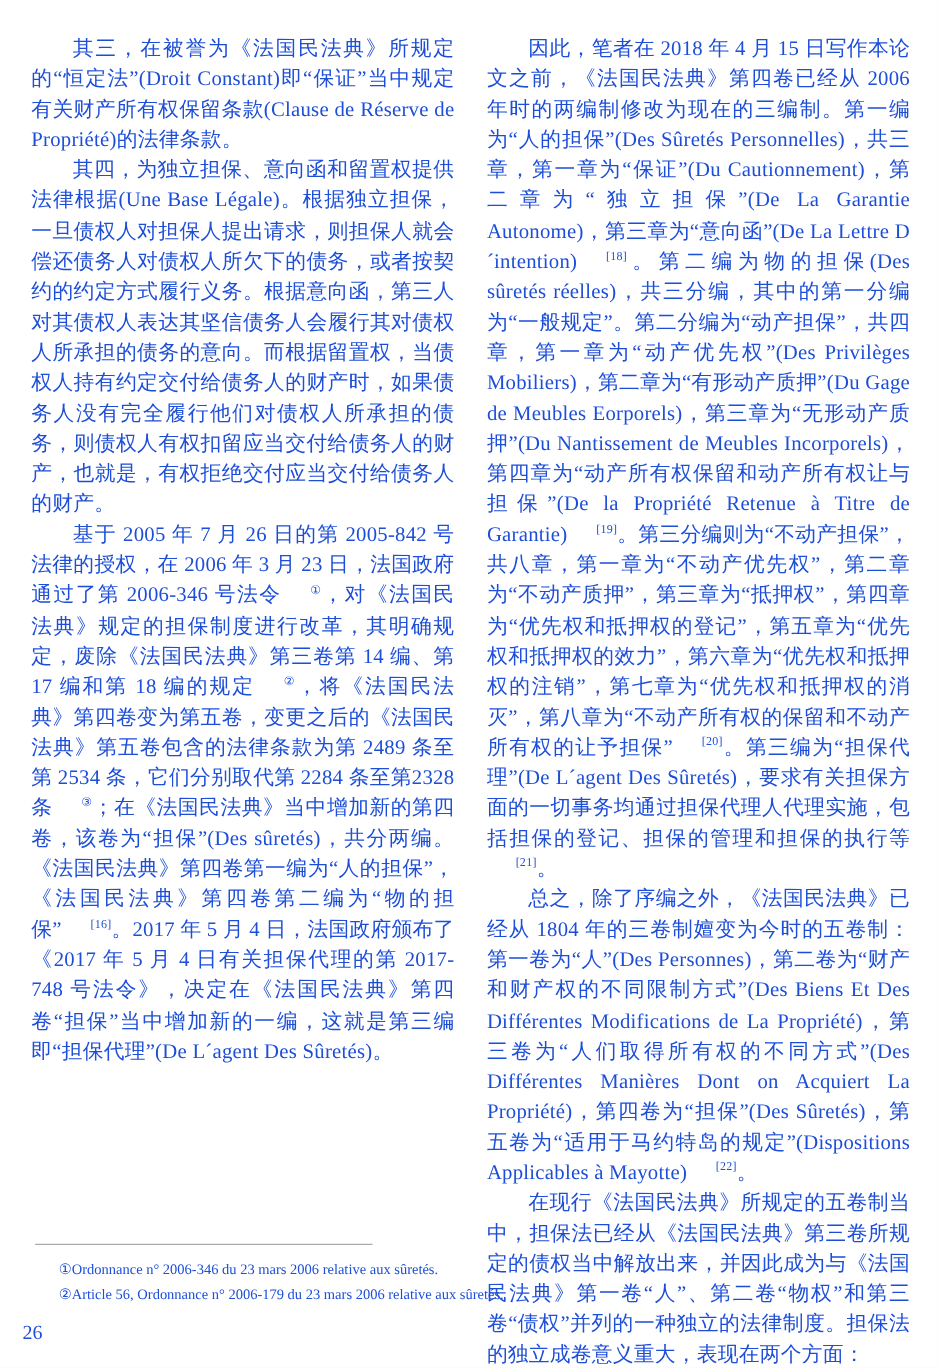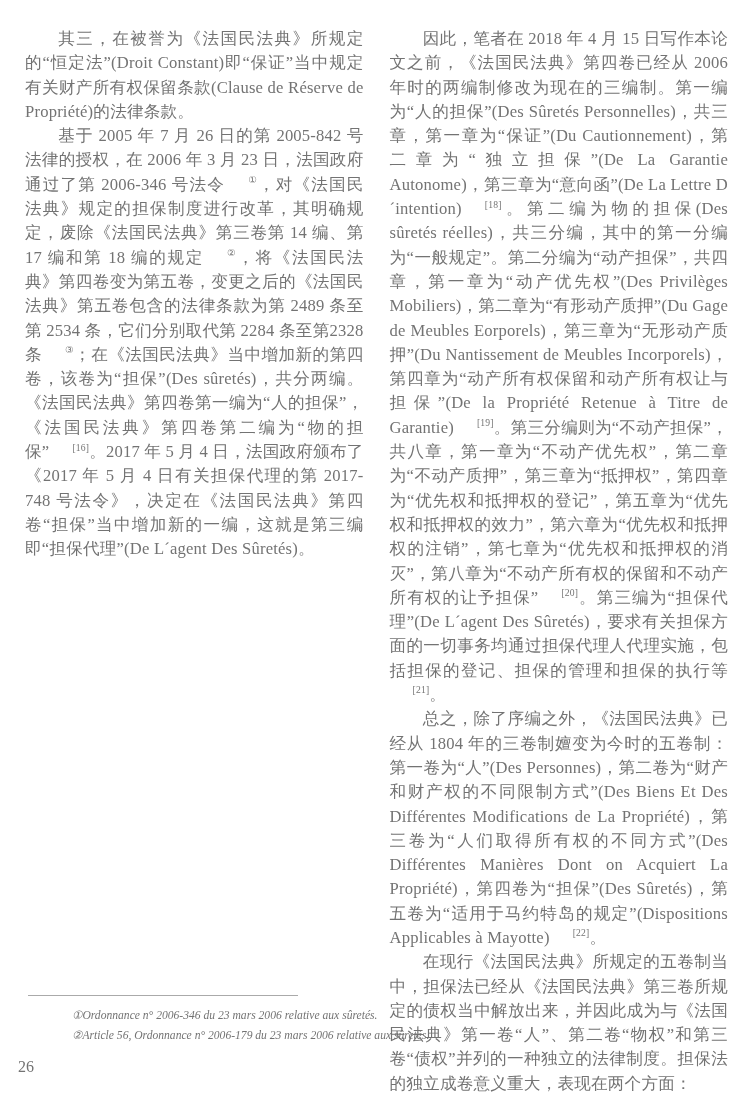--- a/index.html
+++ b/index.html
@@ -41,46 +41,46 @@
   }
   .footnote-rule {
     position: absolute;
     left: 28px; top: 995px;
     width: 270px;
     border-top: 1px solid #aaaaaa;
     height: 0;
   }
   .footnotes {
     position: absolute;
-    left: 40px; top: 1006px;
+    left: 15px; top: 1006px;
     width: 710px;
-    font-style: italic;
   }
   .footnotes p {
     margin: 0;
     padding-left: 32px;
     font-size: 11.6px;
     line-height: 20.4px;
     white-space: nowrap;
     text-indent: 0;
   }
   .page-number {
     position: absolute;
     left: 18px; top: 1057px;
     font-size: 16px;
     line-height: 20px;
   }
 </style>
 </head>
 <body>
 
-<div class="sheet" style="background: rgb(255, 255, 255); color: #737373;">
+<div class="sheet" style="background: rgb(255, 255, 255); color: #1d4ed8;">
   <div class="columns">
     <div class="col">
         <p>其三，在被誉为《法国民法典》所规定的“恒定法”(Droit Constant)即“保证”当中规定有关财产所有权保留条款(Clause de Réserve de Propriété)的法律条款。</p>
+        <p>其四，为独立担保、意向函和留置权提供法律根据(Une Base Légale)。根据独立担保，一旦债权人对担保人提出请求，则担保人就会偿还债务人对债权人所欠下的债务，或者按契约的约定方式履行义务。根据意向函，第三人对其债权人表达其坚信债务人会履行其对债权人所承担的债务的意向。而根据留置权，当债权人持有约定交付给债务人的财产时，如果债务人没有完全履行他们对债权人所承担的债务，则债权人有权扣留应当交付给债务人的财产，也就是，有权拒绝交付应当交付给债务人的财产。</p>
         <p>基于 2005 年 7 月 26 日的第 2005-842 号法律的授权，在 2006 年 3 月 23 日，法国政府通过了第 2006-346 号法令<sup>①</sup>，对《法国民法典》规定的担保制度进行改革，其明确规定，废除《法国民法典》第三卷第 14 编、第 17 编和第 18 编的规定<sup>②</sup>，将《法国民法典》第四卷变为第五卷，变更之后的《法国民法典》第五卷包含的法律条款为第 2489 条至第 2534 条，它们分别取代第 2284 条至第2328 条<sup>③</sup>；在《法国民法典》当中增加新的第四卷，该卷为“担保”(Des sûretés)，共分两编。《法国民法典》第四卷第一编为“人的担保”，《法国民法典》第四卷第二编为“物的担保”<sup>[16]</sup>。2017 年 5 月 4 日，法国政府颁布了《2017 年 5 月 4 日有关担保代理的第 2017-748 号法令》，决定在《法国民法典》第四卷“担保”当中增加新的一编，这就是第三编即“担保代理”(De L´agent Des Sûretés)。</p>
       </div>
     <div class="col">
         <p>因此，笔者在 2018 年 4 月 15 日写作本论文之前，《法国民法典》第四卷已经从 2006 年时的两编制修改为现在的三编制。第一编为“人的担保”(Des Sûretés Personnelles)，共三章，第一章为“保证”(Du Cautionnement)，第二章为“独立担保”(De La Garantie Autonome)，第三章为“意向函”(De La Lettre D´intention)<sup>[18]</sup>。第二编为物的担保(Des sûretés réelles)，共三分编，其中的第一分编为“一般规定”。第二分编为“动产担保”，共四章，第一章为“动产优先权”(Des Privilèges Mobiliers)，第二章为“有形动产质押”(Du Gage de Meubles Eorporels)，第三章为“无形动产质押”(Du Nantissement de Meubles Incorporels)，第四章为“动产所有权保留和动产所有权让与担保”(De la Propriété Retenue à Titre de Garantie)<sup>[19]</sup>。第三分编则为“不动产担保”，共八章，第一章为“不动产优先权”，第二章为“不动产质押”，第三章为“抵押权”，第四章为“优先权和抵押权的登记”，第五章为“优先权和抵押权的效力”，第六章为“优先权和抵押权的注销”，第七章为“优先权和抵押权的消灭”，第八章为“不动产所有权的保留和不动产所有权的让予担保”<sup>[20]</sup>。第三编为“担保代理”(De L´agent Des Sûretés)，要求有关担保方面的一切事务均通过担保代理人代理实施，包括担保的登记、担保的管理和担保的执行等<sup>[21]</sup>。</p>
         <p>总之，除了序编之外，《法国民法典》已经从 1804 年的三卷制嬗变为今时的五卷制：第一卷为“人”(Des Personnes)，第二卷为“财产和财产权的不同限制方式”(Des Biens Et Des Différentes Modifications de La Propriété)，第三卷为“人们取得所有权的不同方式”(Des Différentes Manières Dont on Acquiert La Propriété)，第四卷为“担保”(Des Sûretés)，第五卷为“适用于马约特岛的规定”(Dispositions Applicables à Mayotte)<sup>[22]</sup>。</p>
         <p>在现行《法国民法典》所规定的五卷制当中，担保法已经从《法国民法典》第三卷所规定的债权当中解放出来，并因此成为与《法国民法典》第一卷“人”、第二卷“物权”和第三卷“债权”并列的一种独立的法律制度。担保法的独立成卷意义重大，表现在两个方面：</p>
       </div>
   </div>
 
   <div class="footnote-rule" style="border-top-color: rgb(170, 170, 170);"></div>

